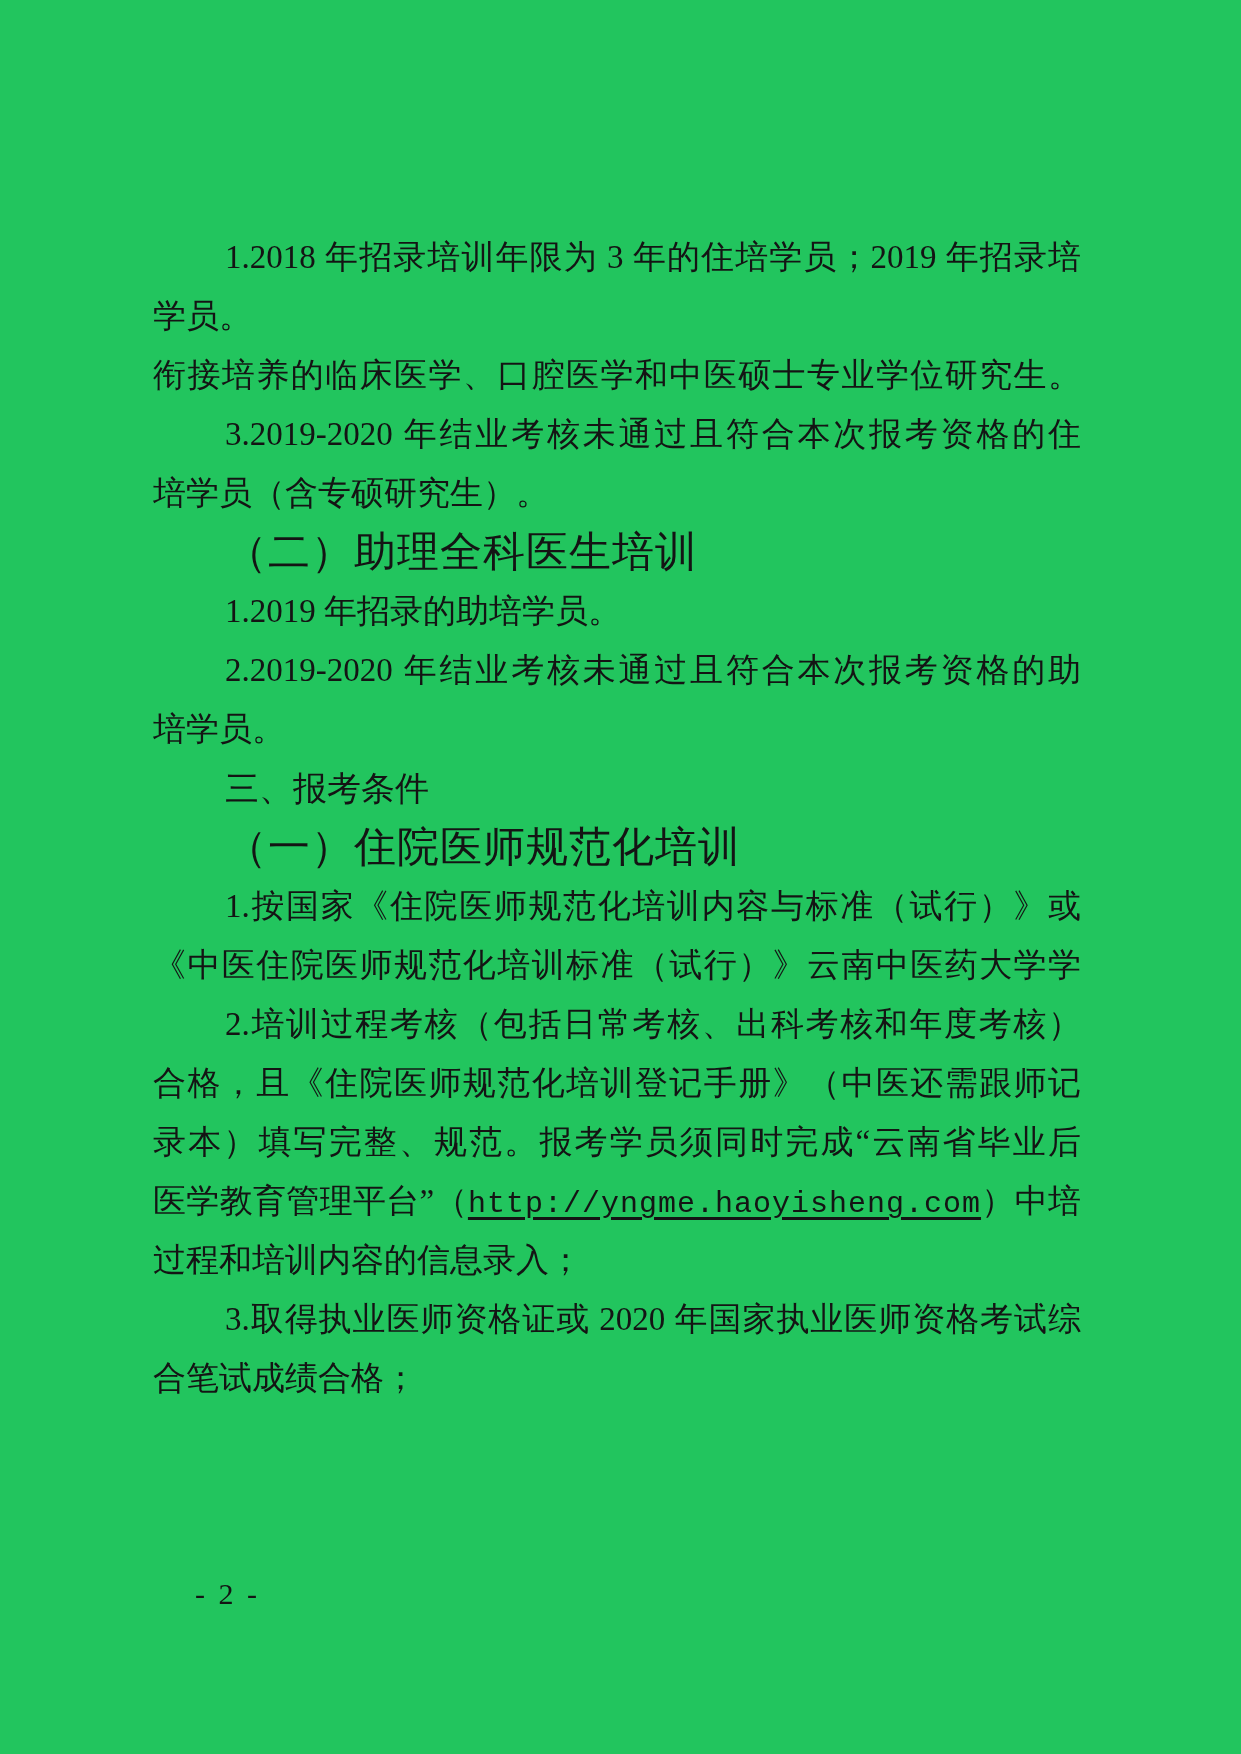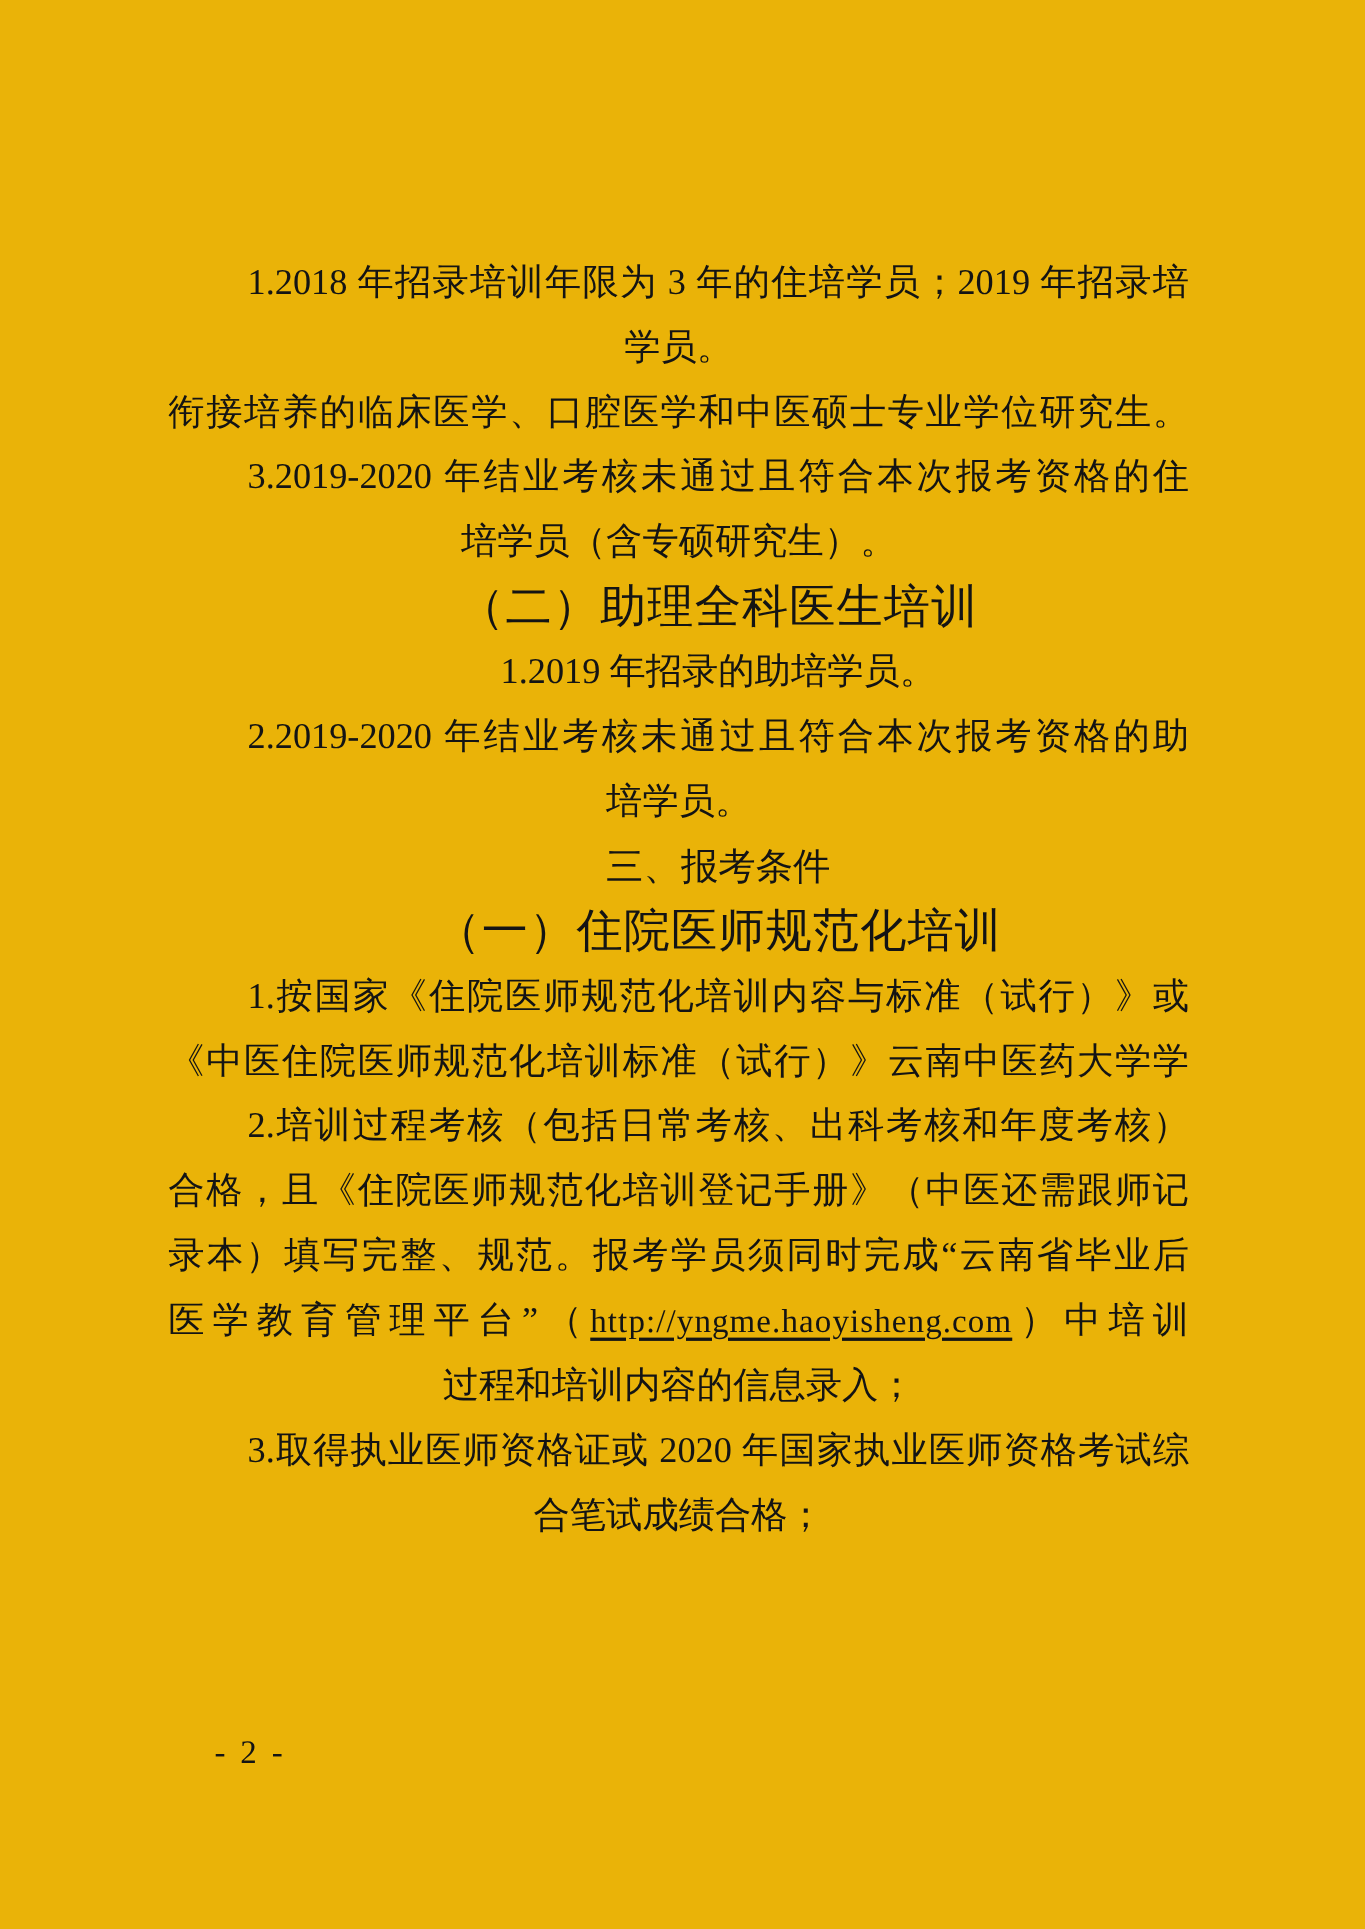--- a/index.html
+++ b/index.html
@@ -4,38 +4,38 @@
 <style>
   html, body {
     margin: 0;
     padding: 0;
     background: #e8e8e8;
   }
   .page {
     position: relative;
     width: 1241px;
     height: 1754px;
-    background: #eab308;
+    background: #22c55e;
     color: #141414;
     font-family: "Liberation Serif", "DejaVu Serif", serif;
     overflow: hidden;
   }
   .content {
     position: absolute;
     left: 153px;
     top: 228px;
     width: 928px;
   }
   .line {
     font-size: 33px;
     line-height: 59px;
     height: 59px;
     overflow: hidden;
     white-space: pre-wrap;
-    text-align: center;
+    text-align: left;
   }
   .line.justify {
     text-align: justify;
     text-align-last: justify;
     text-justify: inter-character;
   }
   .line.indent {
     text-indent: 72px;
   }
   .line.h-hei {
@@ -46,21 +46,21 @@
   .line.h-kai {
     font-family: "Liberation Serif", "DejaVu Serif", serif;
     font-weight: 400;
     font-size: 42px;
     letter-spacing: 1px;
   }
   .url {
     color: #141414;
     text-decoration: underline;
     text-underline-offset: 5px;
-    font-family: Liberation Serif, serif;
+    font-family: Liberation Mono, monospace;
     font-size: 30px;
     letter-spacing: 1px;
   }
   .footer {
     position: absolute;
     left: 195px;
     top: 1576px;
     font-size: 30px;
     line-height: 36px;
     letter-spacing: 3px;

